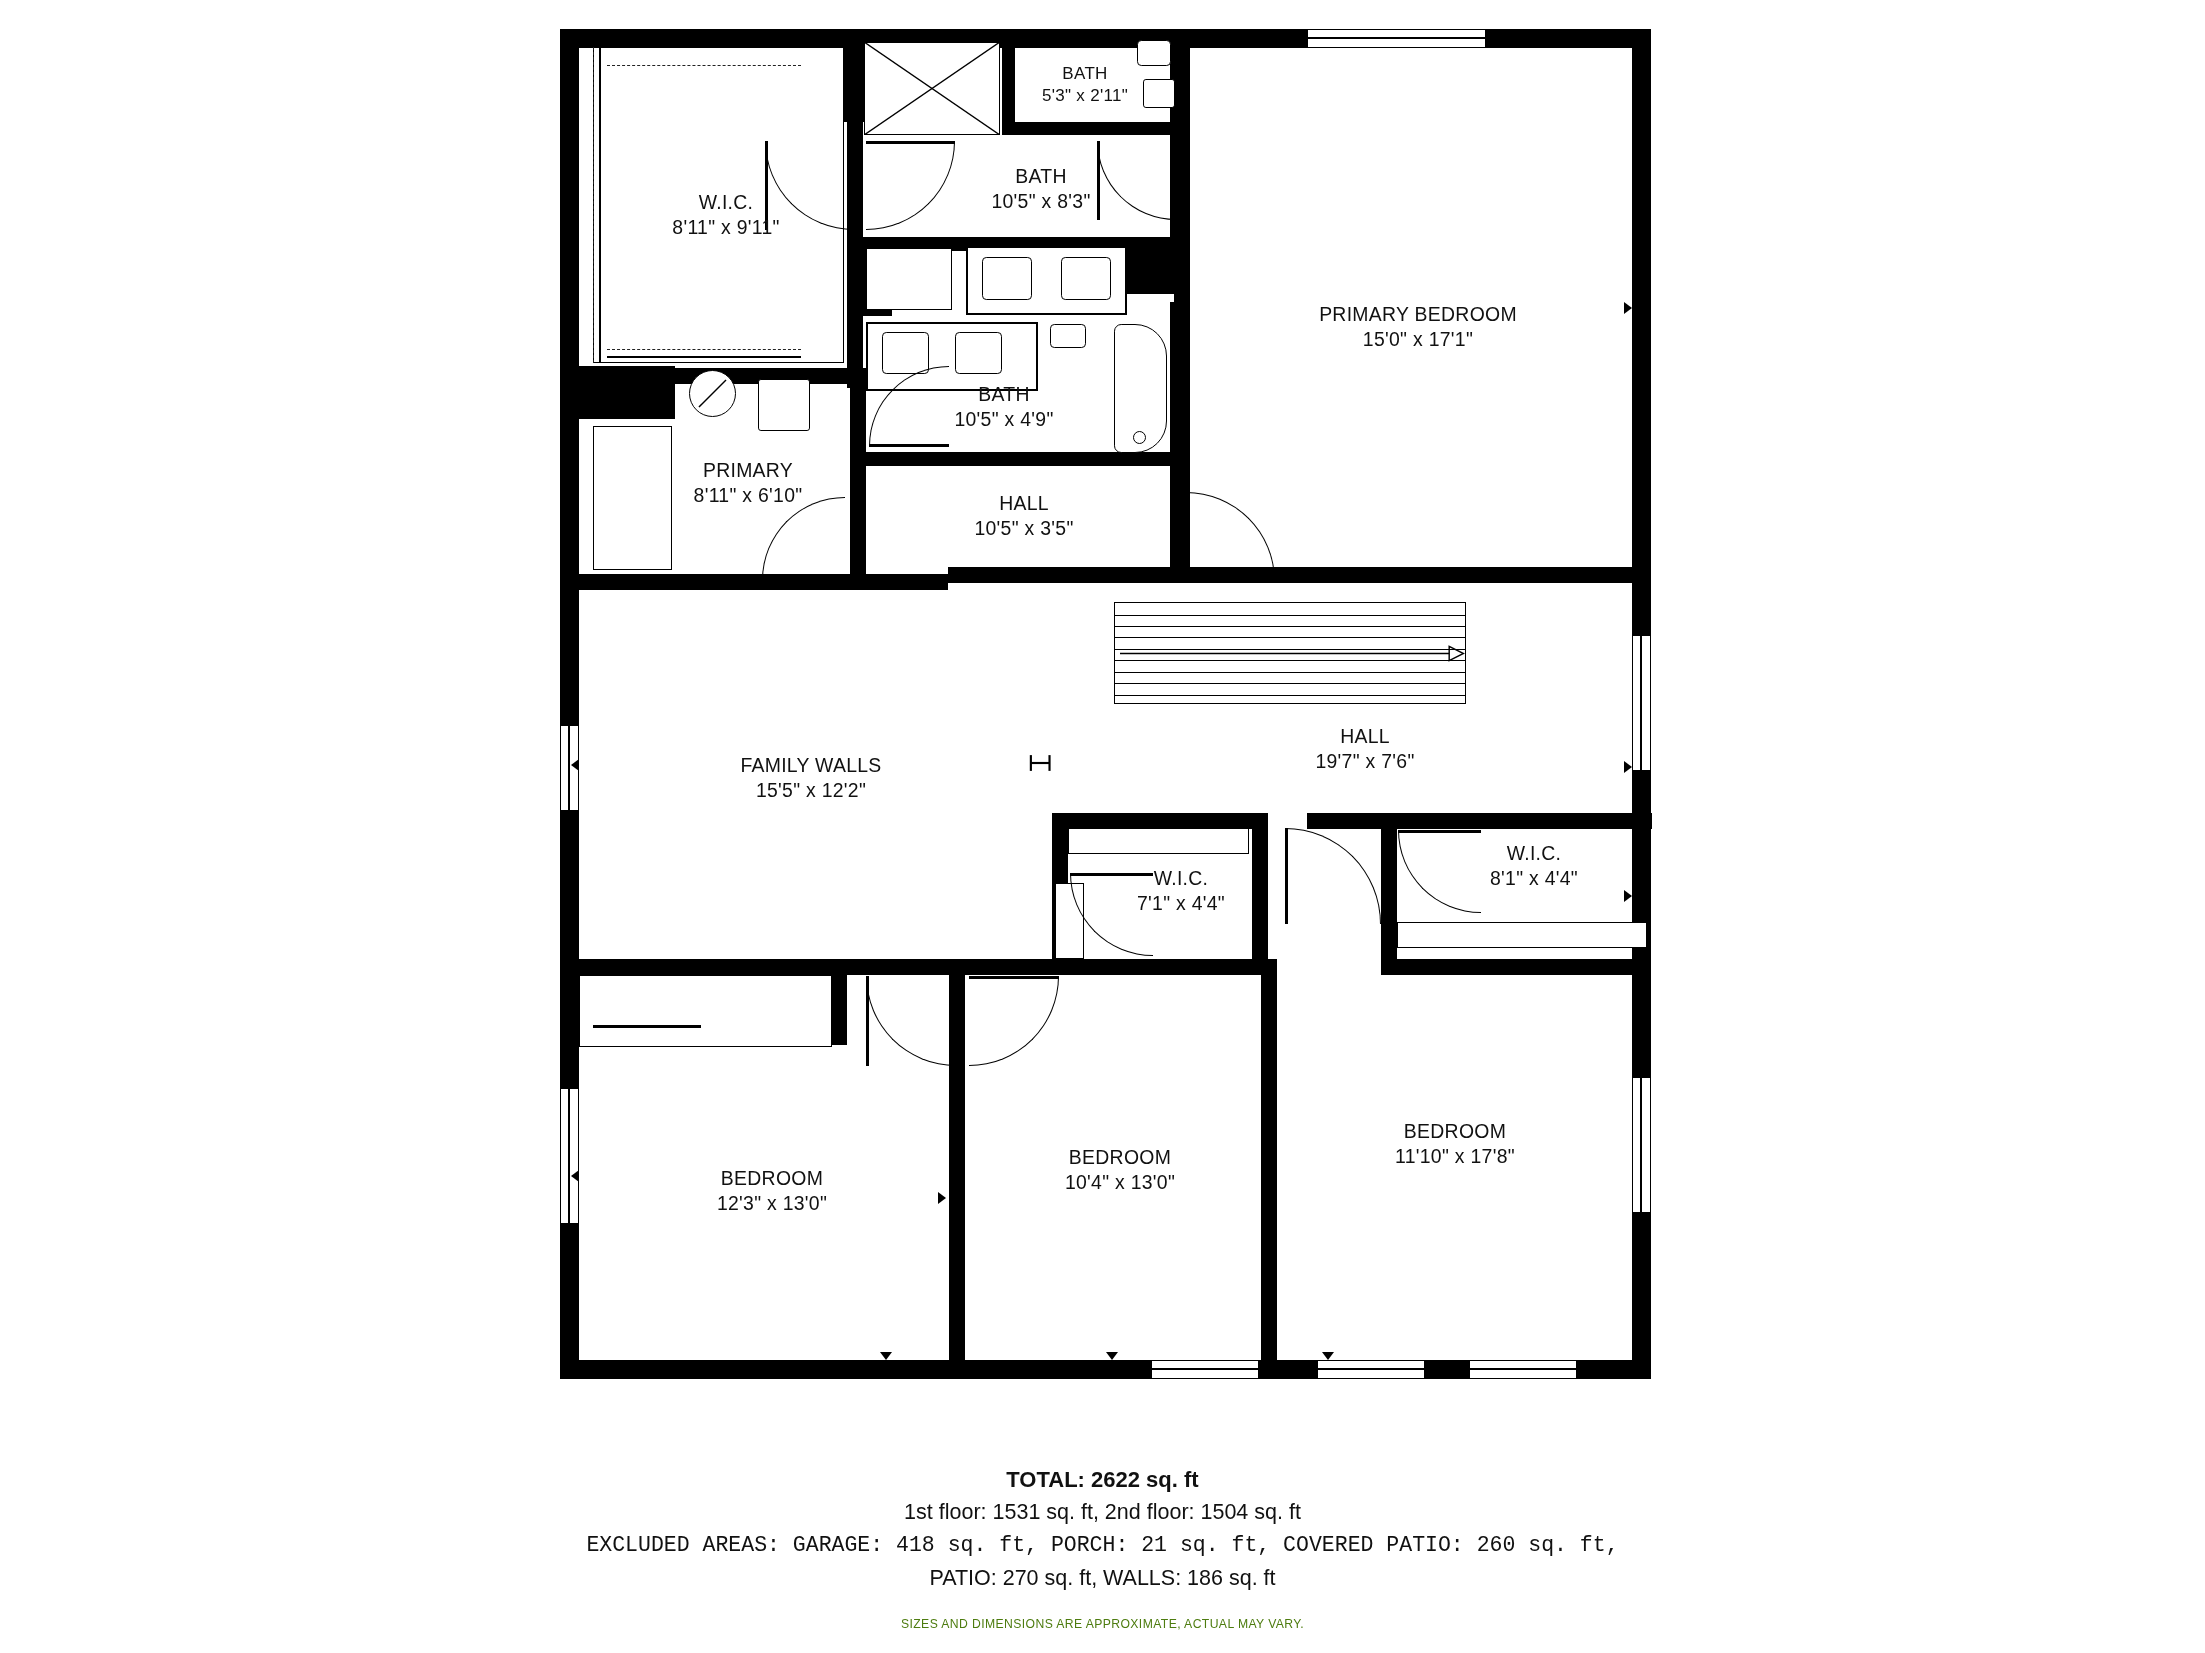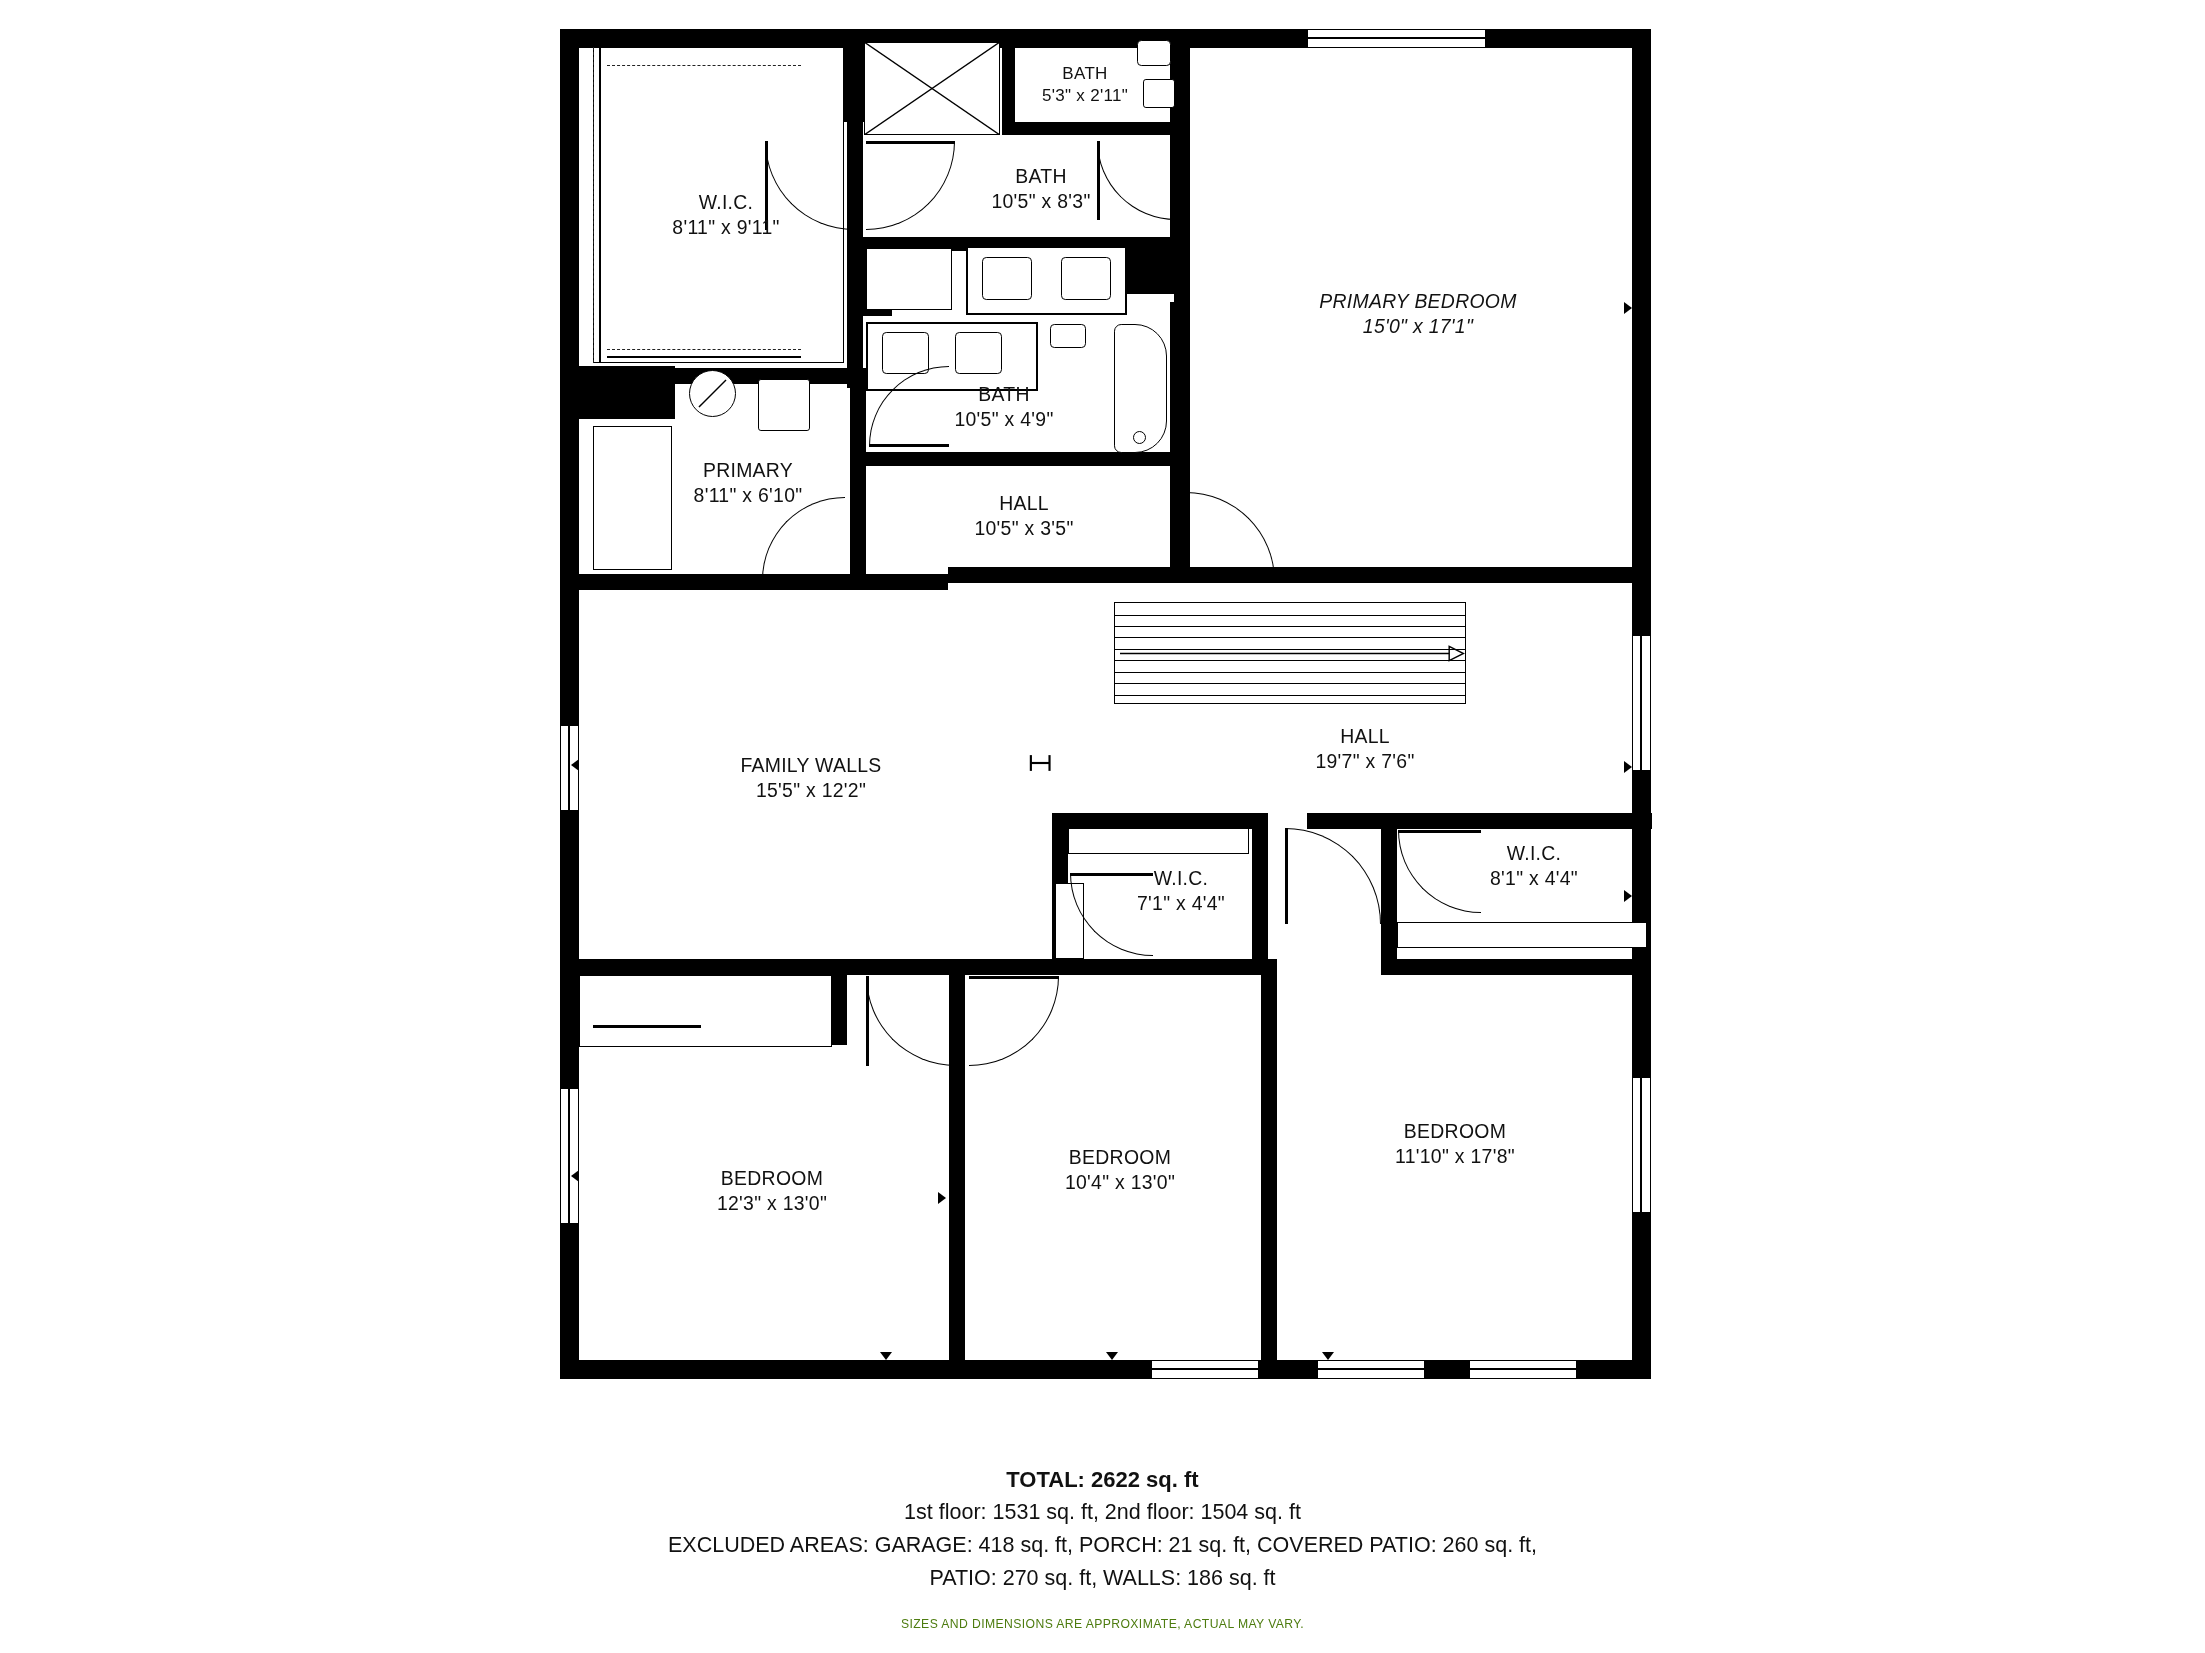--- a/index.html
+++ b/index.html
@@ -65,21 +65,21 @@
   .window-line { position: absolute; background: #000; }
   .footer {
     position: absolute;
     left: 0;
     width: 2205px;
     text-align: center;
     color: #111111;
   }
   #footer-total { top: 1467px; font-size: 22px; font-weight: bold; }
   #footer-floors { top: 1500px; font-size: 21.5px; }
-  #footer-excluded1 { top: 1533px; font-size: 21.5px; }
+  #footer-excluded1 { top: 1533px; font-size: 21.5px; font-family: Liberation Mono, monospace; }
   #footer-excluded2 { top: 1566px; font-size: 21.5px; }
   #footer-disclaimer { top: 1617px; font-size: 12.2px; letter-spacing: 0.4px; color: #4d7c0f; }
 </style>
 </head>
 <body>
 
 <div id="plan">
 
   <div class="wall" style="left:560px; top:29px; width:1091px; height:18.7px;"></div>
   <div class="wall" style="left:560px; top:29px; width:18.7px; height:546px;"></div>
@@ -279,21 +279,21 @@
   <div class="room-label" style="left:1041px; top:164px;">
     <div class="room-name">BATH</div>
     <div class="room-dims">10'5" x 8'3"</div>
   </div>
 
   <div class="room-label" style="left:1004px; top:382px;">
     <div class="room-name">BATH</div>
     <div class="room-dims">10'5" x 4'9"</div>
   </div>
 
-  <div class="room-label" style="left:1418px; top:289px;font-style:italic;">
+  <div class="room-label" style="left:1418px; top:302px;">
     <div class="room-name">PRIMARY BEDROOM</div>
     <div class="room-dims">15'0" x 17'1"</div>
   </div>
 
   <div class="room-label" style="left:748px; top:458px;">
     <div class="room-name">PRIMARY</div>
     <div class="room-dims">8'11" x 6'10"</div>
   </div>
 
   <div class="room-label" style="left:1024px; top:491px;">

